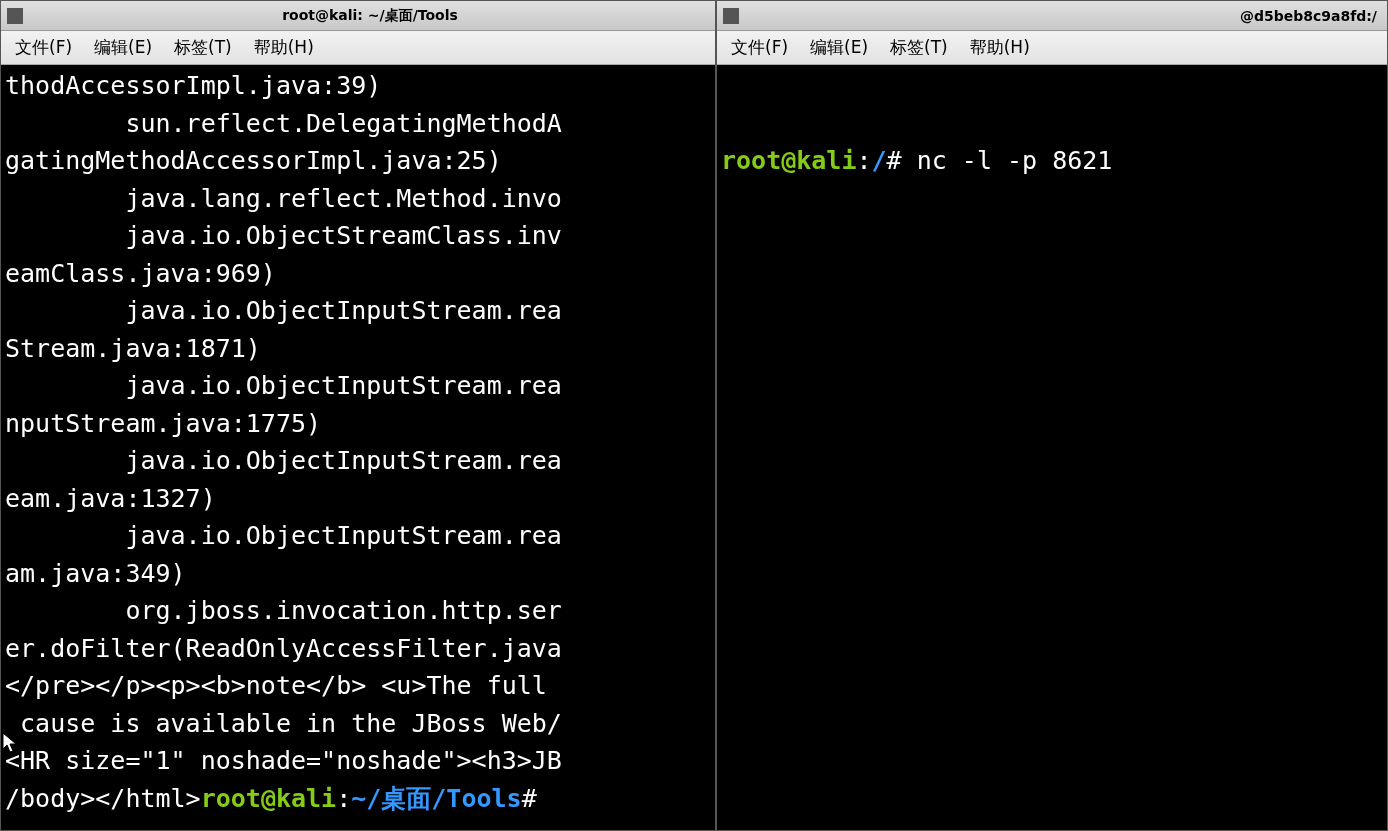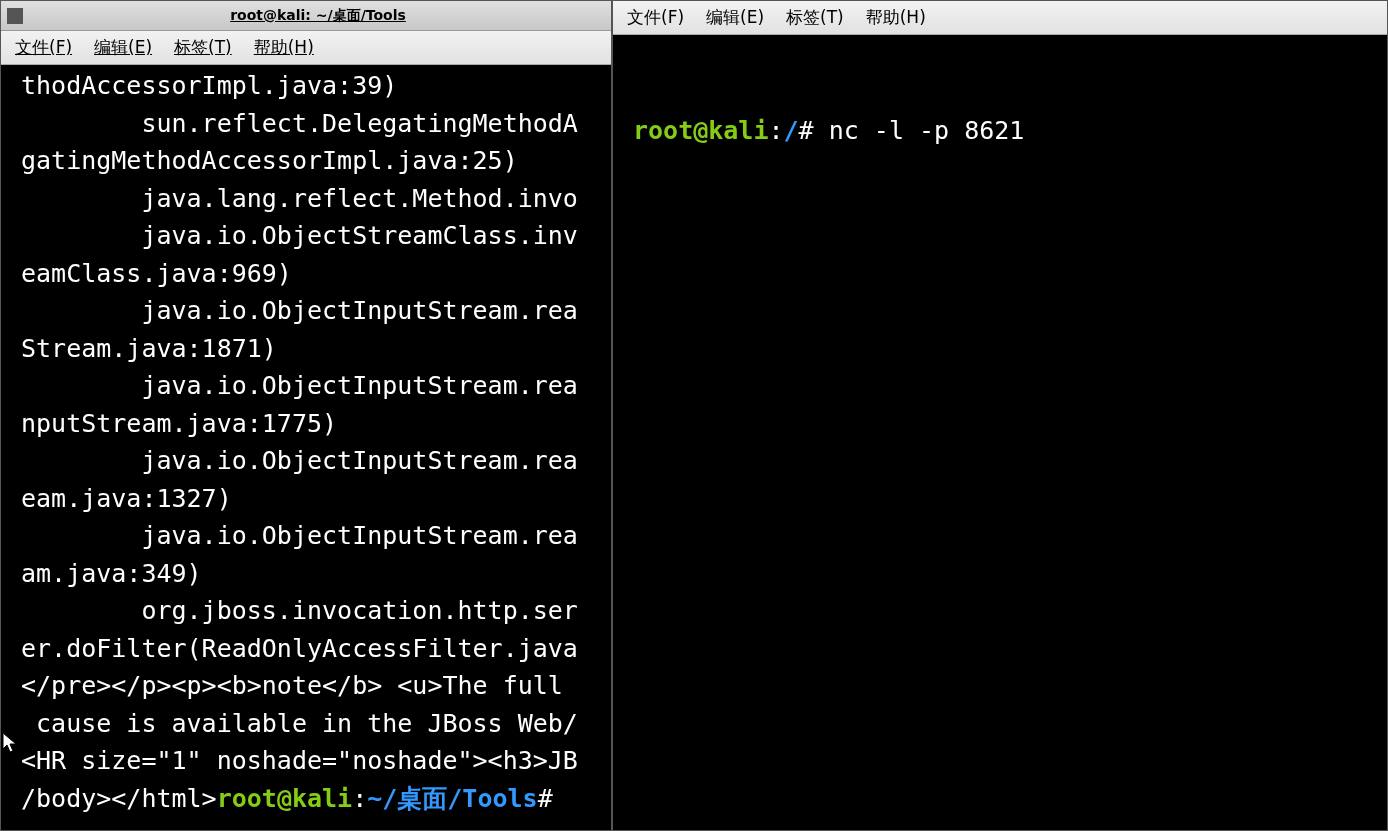--- a/index.html
+++ b/index.html
@@ -14,21 +14,21 @@
     display: flex;
     width: 100%;
     height: 100%;
   }
   .window {
     display: flex;
     flex-direction: column;
     background: #000;
     border: 1px solid #555;
   }
-  .window.left { width: 612px; text-decoration: underline; }
+  .window.left { width: 716px; }
   .window.right { flex: 1; }
 
   .titlebar {
     height: 30px;
     background: linear-gradient(#e0e0e0, #c8c8c8);
     display: flex;
     align-items: center;
     padding: 0 6px;
     font-size: 14px;
     font-weight: bold;
@@ -62,21 +62,21 @@
   }
   .menubar .menu-item { cursor: default; }
 
   .terminal {
     flex: 1;
     background: #000;
     color: #fff;
     font-family: "DejaVu Sans Mono", "Liberation Mono", monospace;
     font-size: 25px;
     line-height: 1.5;
-    padding: 2px 20px;
+    padding: 2px 4px;
     overflow: hidden;
     white-space: pre;
   }
   .terminal .line { white-space: pre; }
   .red { color: #84cc16; font-weight: bold; }
   .blue { color: #39f; font-weight: bold; }
   .wht { color: #fff; }
   .cursor {
     display: inline-block;
     width: 14px; height: 28px;
@@ -105,20 +105,24 @@
     <div class="menubar">
       <span class="menu-item">文件(F)</span>
       <span class="menu-item">编辑(E)</span>
       <span class="menu-item">标签(T)</span>
       <span class="menu-item">帮助(H)</span>
     </div>
     <div class="terminal" id="term-left"><div class="line">thodAccessorImpl.java:39)</div><div class="line">        sun.reflect.DelegatingMethodA</div><div class="line">gatingMethodAccessorImpl.java:25)</div><div class="line">        java.lang.reflect.Method.invo</div><div class="line">        java.io.ObjectStreamClass.inv</div><div class="line">eamClass.java:969)</div><div class="line">        java.io.ObjectInputStream.rea</div><div class="line">Stream.java:1871)</div><div class="line">        java.io.ObjectInputStream.rea</div><div class="line">nputStream.java:1775)</div><div class="line">        java.io.ObjectInputStream.rea</div><div class="line">eam.java:1327)</div><div class="line">        java.io.ObjectInputStream.rea</div><div class="line">am.java:349)</div><div class="line">        org.jboss.invocation.http.ser</div><div class="line">er.doFilter(ReadOnlyAccessFilter.java</div><div class="line">&lt;/pre&gt;&lt;/p&gt;&lt;p&gt;&lt;b&gt;note&lt;/b&gt; &lt;u&gt;The full </div><div class="line"> cause is available in the JBoss Web/</div><div class="line">&lt;HR size="1" noshade="noshade"&gt;&lt;h3&gt;JB</div><div class="line"><span class="wht">/body&gt;&lt;/html&gt;</span><span class="red">root@kali</span><span class="wht">:</span><span class="blue">~/桌面/Tools</span><span class="wht">#</span></div></div>
   </div>
 
   <div class="window right">
+    <div class="titlebar">
+      <div class="win-icon"></div>
+      <div class="title">@d5beb8c9a8fd:/</div>
+    </div>
     <div class="menubar">
       <span class="menu-item">文件(F)</span>
       <span class="menu-item">编辑(E)</span>
       <span class="menu-item">标签(T)</span>
       <span class="menu-item">帮助(H)</span>
     </div>
     <div class="terminal">
       <div class="line"><span class="red">root@kali</span><span class="wht">:</span><span class="blue">/</span><span class="wht"># </span><span class="wht">nc -l -p 8621</span></div>
     </div>
   </div>

